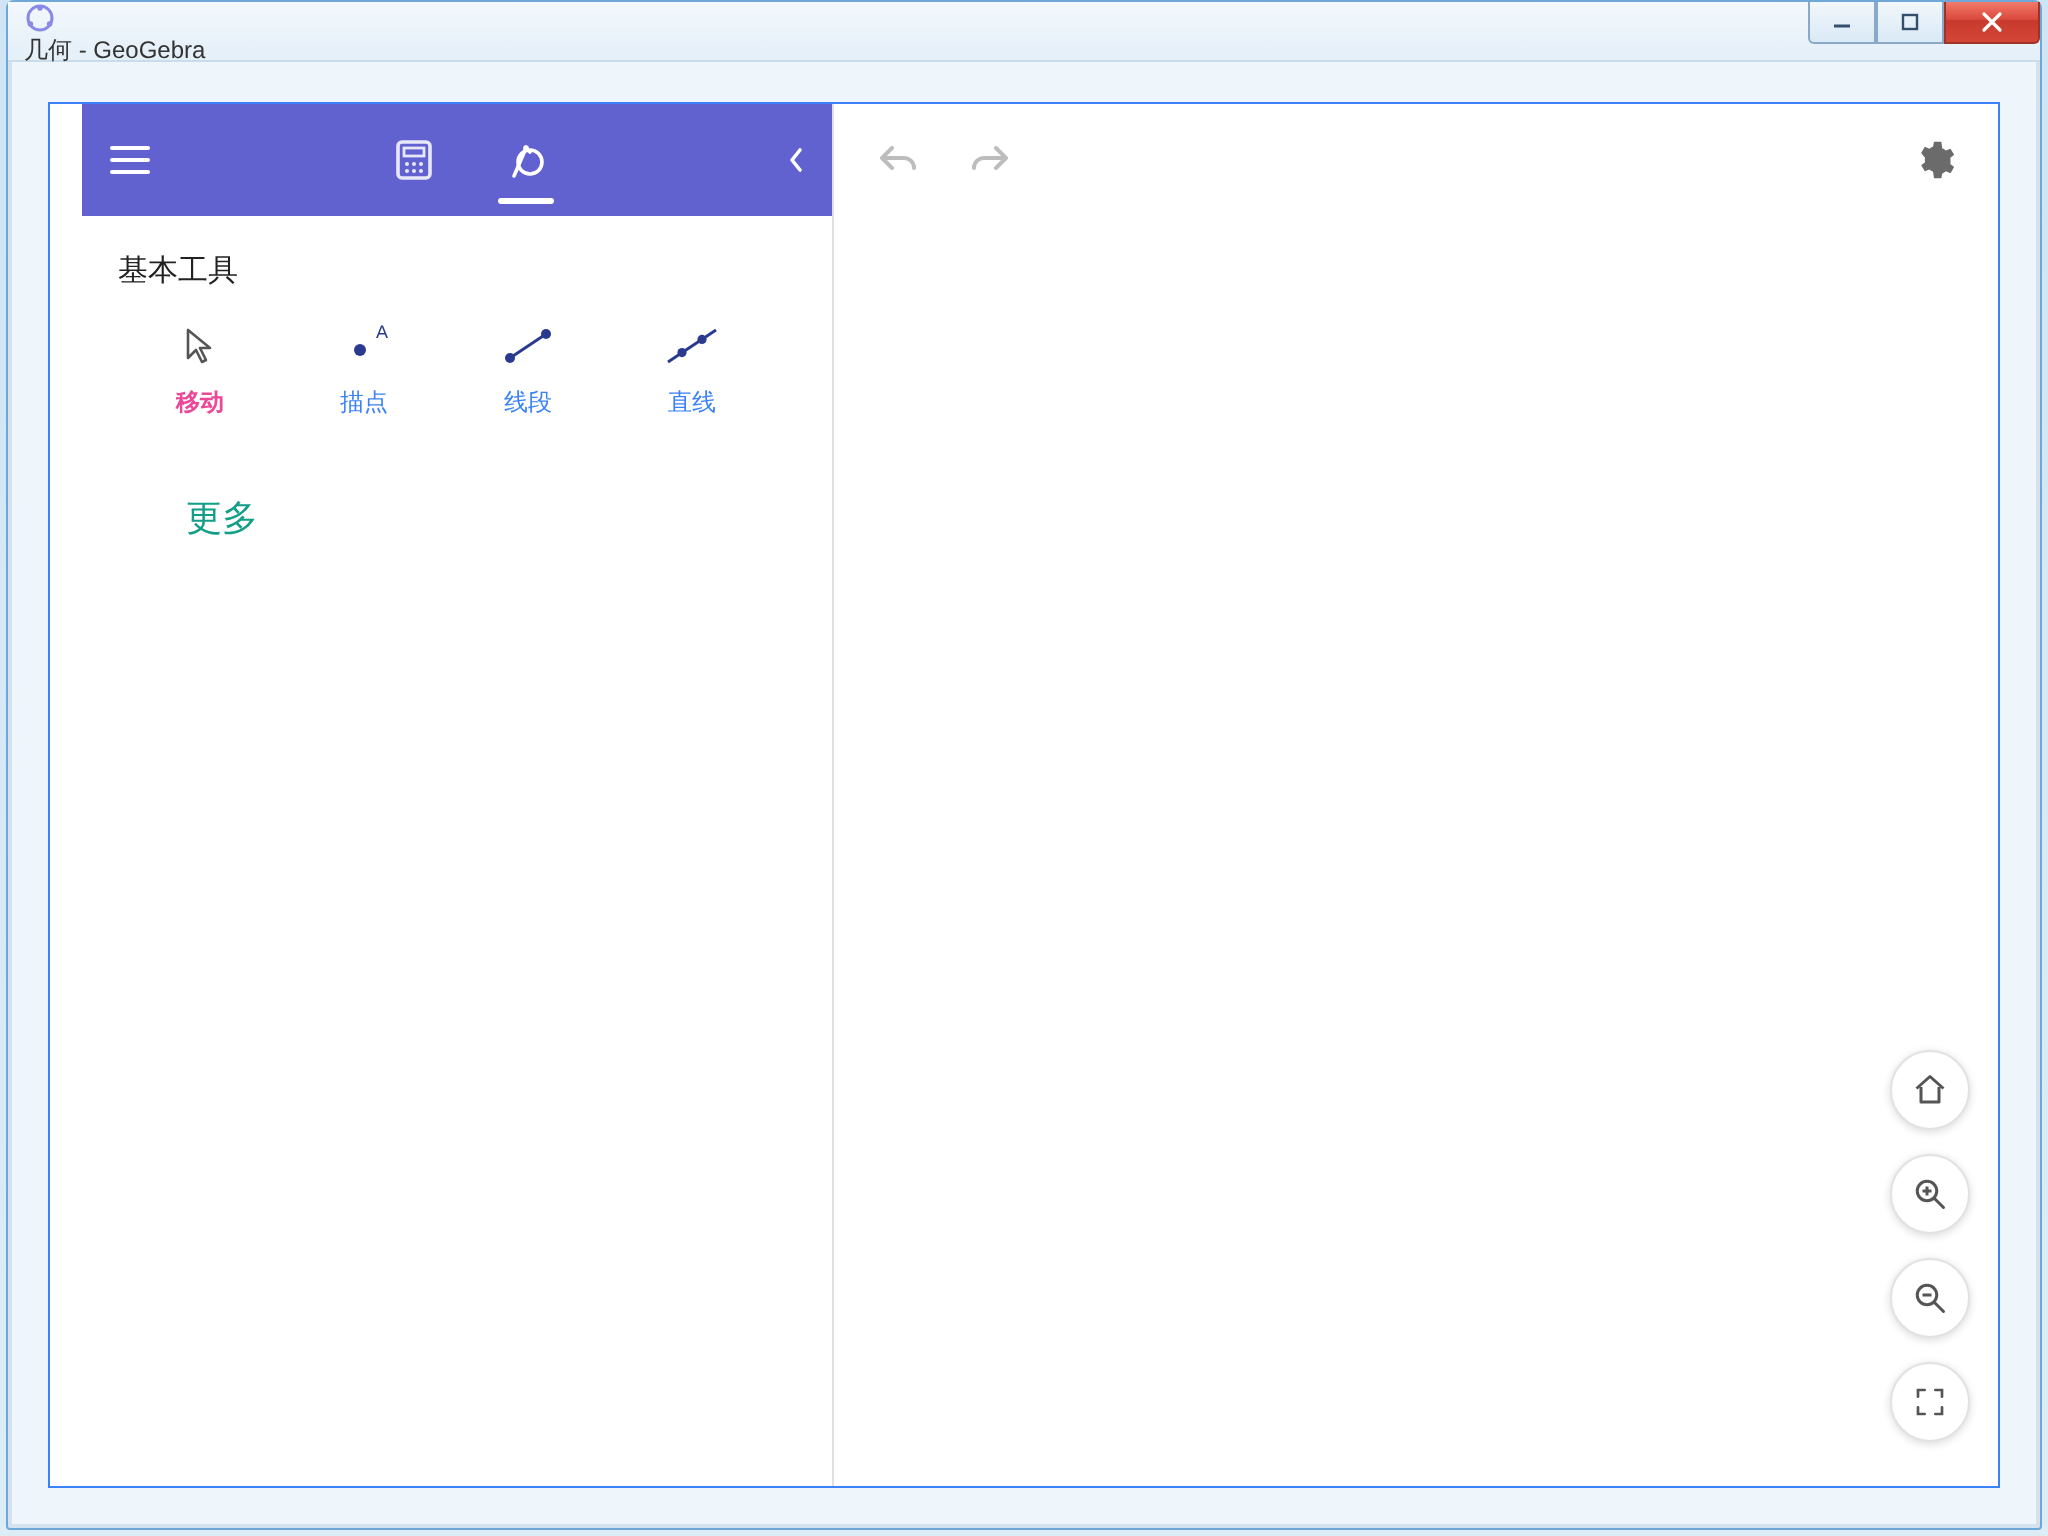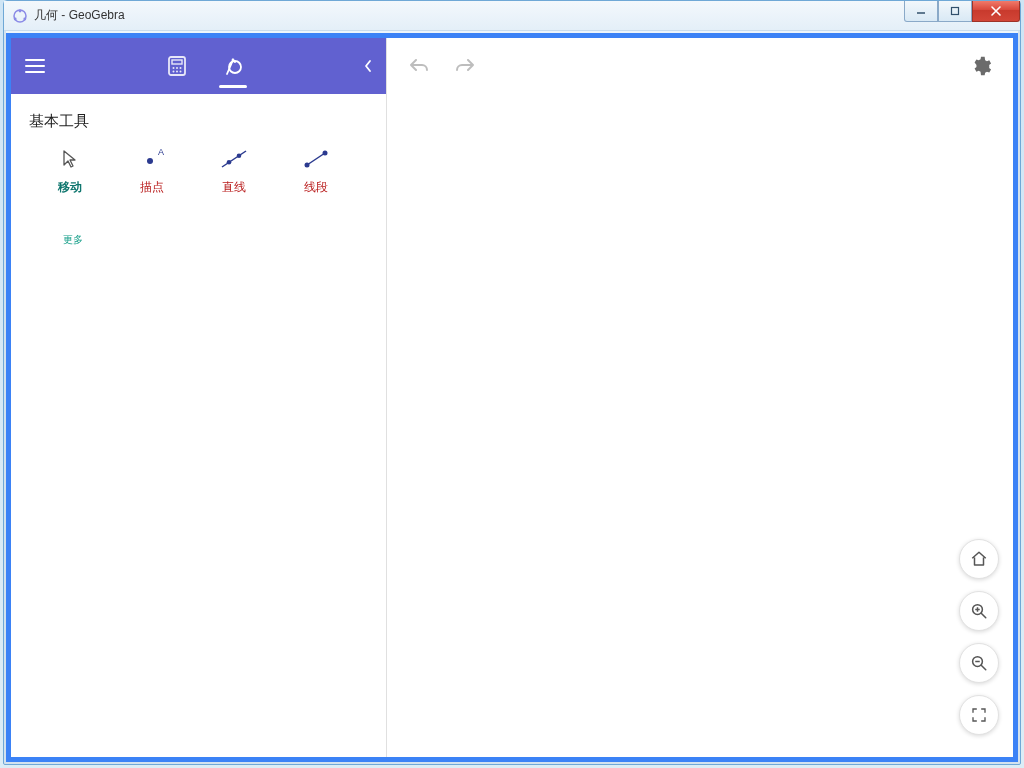--- a/index.html
+++ b/index.html
@@ -8,44 +8,45 @@
 
   
   .win-frame {
     position: absolute; left: 3px; top: 0; right: 3px; bottom: 3px;
     border: 1px solid #6fa8d6; border-radius: 4px 4px 2px 2px;
     background: #eef6fb;
     box-shadow: 0 0 0 2px rgba(150,180,210,0.3) inset;
     display: flex; flex-direction: column;
   }
   .titlebar {
-    height: 30px; display: flex; align-items: center; padding: 0 2px 0 8px;
+    height: 30px; display: flex; padding: 0 2px 0 8px;
     background: linear-gradient(180deg, #f3f8fc 0%, #e4eff8 100%);
     border-bottom: 1px solid #c9dced;
     position: relative;
+    flex-direction: column;
   }
   .titlebar .app-icon { width: 16px; height: 16px; margin-right: 6px; }
   .titlebar .title { font-size: 12px; color: #333; }
   .win-ctrls { position: absolute; right: 0; top: 0; display: flex; }
   .win-btn {
     width: 34px; height: 21px; display: flex; align-items: center; justify-content: center;
     margin-left: 0; border: 1px solid #8aa9c8; border-top: none;
     background: linear-gradient(180deg, #f2f7fb, #d9e9f5);
     font-size: 10px; color: #32506c;
   }
   .win-btn.min { border-radius: 0 0 0 3px; }
   .win-btn.close {
     width: 48px; border-radius: 0 0 3px 0;
     background: linear-gradient(180deg, #f07a6a, #d9473a 45%, #c83a2d 46%, #d24537);
     border-color: #9e3328; color: #fff;
   }
 
   .client {
-    flex: 1; margin: 2px; background: #fff; border: 5px solid #3b82f6;
-    display: flex; overflow: hidden; position: relative;
+    flex: 1; margin: 20px; background: #fff; border: 1px solid #3b82f6;
+    display: flex; overflow: hidden; position: relative; padding-left: 16px;
   }
 
   
   .sidebar { width: 376px; display: flex; flex-direction: column; border-right: 1px solid #e0e0e0; }
   .sbar-top {
     height: 56px; background: #6161d0; display: flex; align-items: center;
     color: #fff; position: relative;
   }
   .menu-btn { width: 48px; height: 56px; display:flex; align-items:center; justify-content:center; cursor:pointer; }
   .tabs { flex:1; display:flex; justify-content:center; gap: 24px; align-items:center; }
@@ -55,23 +56,23 @@
   .collapse-btn { width: 36px; height:56px; display:flex; align-items:center; justify-content:center; cursor:pointer; }
 
   .panel { flex:1; padding: 18px 8px 8px 18px; overflow:auto; }
   .section-title { font-size: 15px; color:#222; margin-bottom: 8px; }
   .tool-grid { display:flex; flex-wrap:wrap; }
   .tool {
     width: 82px; height: 74px; display:flex; flex-direction:column; align-items:center; justify-content:flex-start;
     padding-top: 6px; cursor:pointer;
   }
   .tool .ico { width: 36px; height: 28px; display:flex; align-items:center; justify-content:center; }
-  .tool .lbl { font-size: 12px; color:#b91c1c; margin-top: 6px; text-align:center; }
-  .tool.selected .lbl { color:#0f766e; font-weight:600; }
-  .more-link { color:#139e88; font-size:10px; margin: 20px 0 0 34px; cursor:pointer; display:inline-block; }
+  .tool .lbl { font-size: 12px; color:#3b82f6; margin-top: 6px; text-align:center; }
+  .tool.selected .lbl { color:#ec4899; font-weight:600; }
+  .more-link { color:#139e88; font-size:18px; margin: 20px 0 0 34px; cursor:pointer; display:inline-block; }
 
   
   .canvas-area { flex:1; position:relative; background:#fff; }
   .canvas-top {
     height: 56px; display:flex; align-items:center; padding: 0 8px;
     border-bottom: 0;
   }
   .ct-left { display:flex; gap: 10px; margin-left: 6px; }
   .ct-btn { width:36px; height:36px; display:flex; align-items:center; justify-content:center; opacity:0.38; cursor:pointer; }
   .spacer { flex:1; }
@@ -177,37 +178,37 @@
                 <text x="22" y="8" font-size="9" fill="#2b3a8f" font-family="Arial">A</text>
                 <circle cx="14" cy="14" r="3" fill="#2b3a8f"></circle>
               </svg>
             </span>
             <span class="lbl">描点</span>
           </div>
 
           <div class="tool">
             <span class="ico">
               <svg width="32" height="24" viewBox="0 0 32 24">
+                <line x1="7" y1="18" x2="25" y2="6" stroke="#2b3a8f" stroke-width="1.5"></line>
+                <circle cx="7" cy="18" r="2.5" fill="#2b3a8f"></circle>
+                <circle cx="25" cy="6" r="2.5" fill="#2b3a8f"></circle>
+              </svg>
+            </span>
+            <span class="lbl">线段</span>
+          </div>
+
+          <div class="tool">
+            <span class="ico">
+              <svg width="32" height="24" viewBox="0 0 32 24">
                 <line x1="4" y1="20" x2="28" y2="4" stroke="#2b3a8f" stroke-width="1.5"></line>
                 <circle cx="11" cy="15.3" r="2.3" fill="#2b3a8f"></circle>
                 <circle cx="21" cy="8.7" r="2.3" fill="#2b3a8f"></circle>
               </svg>
             </span>
             <span class="lbl">直线</span>
-          </div>
-
-          <div class="tool">
-            <span class="ico">
-              <svg width="32" height="24" viewBox="0 0 32 24">
-                <line x1="7" y1="18" x2="25" y2="6" stroke="#2b3a8f" stroke-width="1.5"></line>
-                <circle cx="7" cy="18" r="2.5" fill="#2b3a8f"></circle>
-                <circle cx="25" cy="6" r="2.5" fill="#2b3a8f"></circle>
-              </svg>
-            </span>
-            <span class="lbl">线段</span>
           </div>
 
 
 
         </div>
 
         <span class="more-link">更多</span>
       </div>
     </div>
 

